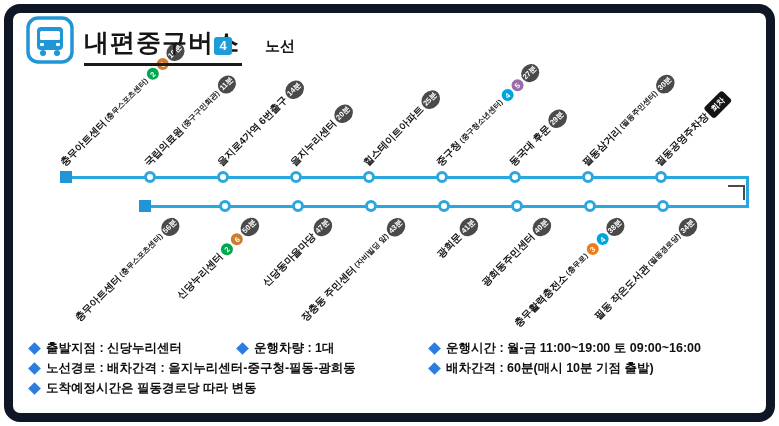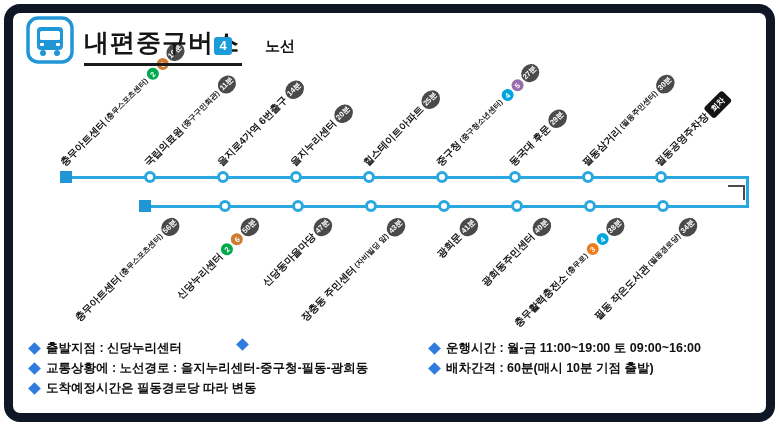--- a/index.html
+++ b/index.html
@@ -190,28 +190,29 @@
       <span class="time-badge" style="background: rgb(74, 74, 74);">34분</span>
     </div>
   </div>
 
 <div class="f-item" style="left:30px;top:340px">
   <span class="diamond"></span>
   <span>출발지점 : 신당누리센터</span>
 </div>
 <div class="f-item" style="left:30px;top:360px">
   <span class="diamond"></span>
-  <span>교통상황에 : 노선경로 : 을지누리센터-중구청-필동-광희동</span>
+  <span>노선경로 : 배차간격 : 을지누리센터-중구청-필동-광희동</span>
 </div>
 <div class="f-item" style="left:30px;top:380px">
   <span class="diamond"></span>
   <span>도착예정시간은 필동경로당 따라 변동</span>
 </div>
 <div class="f-item" style="left:238px;top:340px">
   <span class="diamond"></span>
+  <span>운행차량 : 1대</span>
 </div>
 <div class="f-item" style="left:430px;top:340px">
   <span class="diamond"></span>
   <span>운행시간 : 월-금 11:00~19:00 토 09:00~16:00</span>
 </div>
 <div class="f-item" style="left:430px;top:360px">
   <span class="diamond"></span>
   <span>배차간격 : 60분(매시 10분 기점 출발)</span>
 </div>
 

